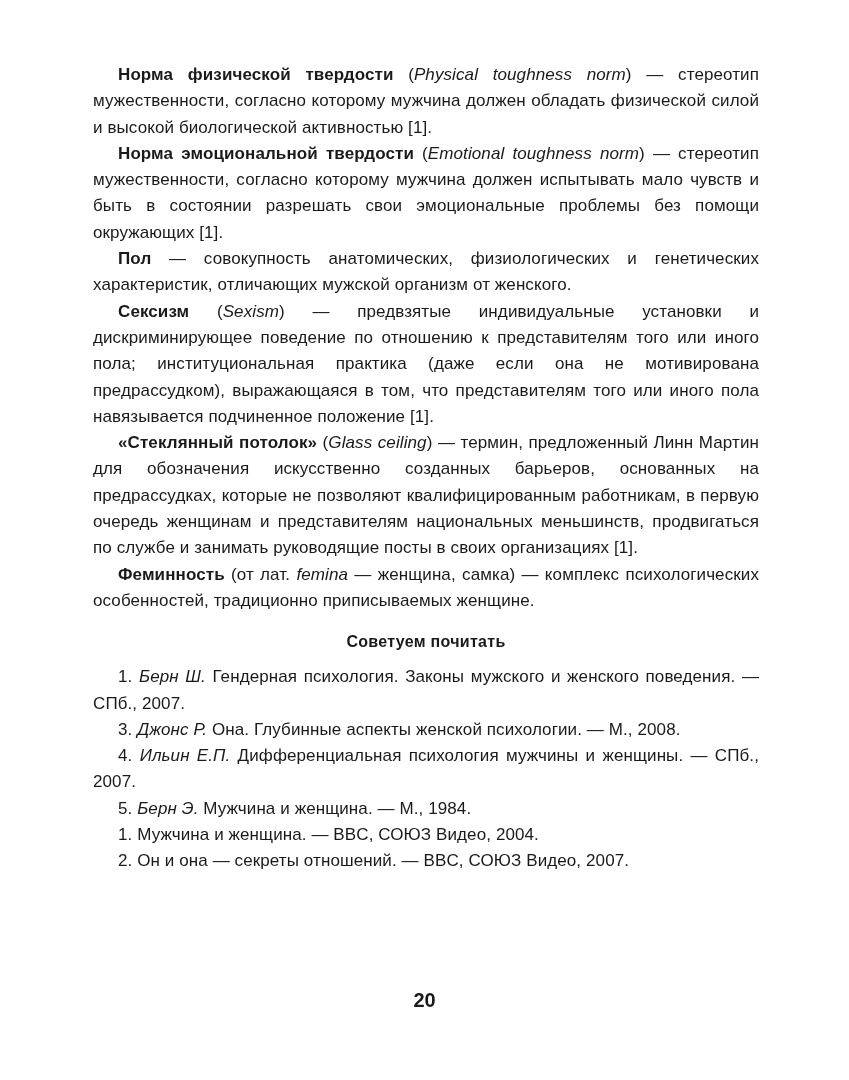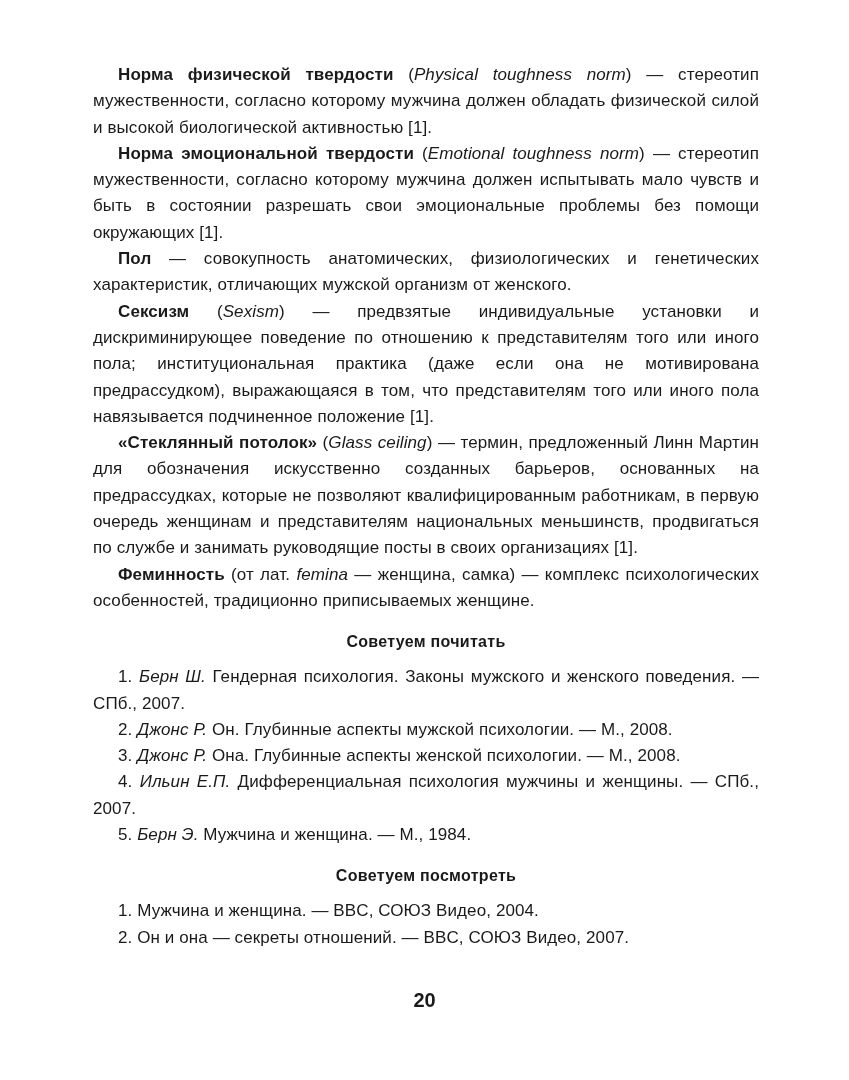--- a/index.html
+++ b/index.html
@@ -61,26 +61,24 @@
 
     <p><span class="b">Сексизм</span><span> (</span><span class="i">Sexism</span><span>) — предвзятые индивидуальные установки и дискриминирующее поведение по отношению к представителям того или иного пола; институциональная практика (даже если она не мотивирована предрассудком), выражающаяся в том, что представителям того или иного пола навязывается подчиненное положение [1].</span></p>
 
     <p><span class="b">«Стеклянный потолок»</span><span> (</span><span class="i">Glass ceiling</span><span>) — термин, предложенный Линн Мартин для обозначения искусственно созданных барьеров, основанных на предрассудках, которые не позволяют квалифицированным работникам, в первую очередь женщинам и представителям национальных меньшинств, продвигаться по службе и занимать руководящие посты в своих организациях [1].</span></p>
 
     <p><span class="b">Феминность</span><span> (от лат. </span><span class="i">femina</span><span> — женщина, самка) — комплекс психологических особенностей, традиционно приписываемых женщине.</span></p>
 
     <h2 class="section-heading">Советуем почитать</h2>
 
     <p><span>1. </span><span class="i">Берн Ш.</span><span> Гендерная психология. Законы мужского и женского поведения. — СПб., 2007.</span></p>
-    <p><span>2. </span><span class="i">Джонс Р.</span><span> Он. Глубинные аспекты мужской психологии. — М., 2008.</span></p>
     <p><span>3. </span><span class="i">Джонс Р.</span><span> Она. Глубинные аспекты женской психологии. — М., 2008.</span></p>
     <p><span>4. </span><span class="i">Ильин Е.П.</span><span> Дифференциальная психология мужчины и женщины. — СПб., 2007.</span></p>
     <p><span>5. </span><span class="i">Берн Э.</span><span> Мужчина и женщина. — М., 1984.</span></p>
 
-    <h2 class="section-heading">Советуем посмотреть</h2>
 
     <p><span>1. Мужчина и женщина. — BBC, СОЮЗ Видео, 2004.</span></p>
     <p><span>2. Он и она — секреты отношений. — BBC, СОЮЗ Видео, 2007.</span></p>
 
   </div>
 
   <div class="page-number">20</div>
 </div>
 
 </body></html>

